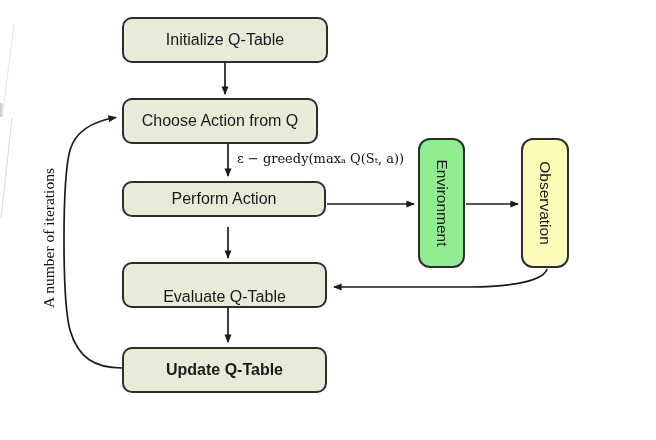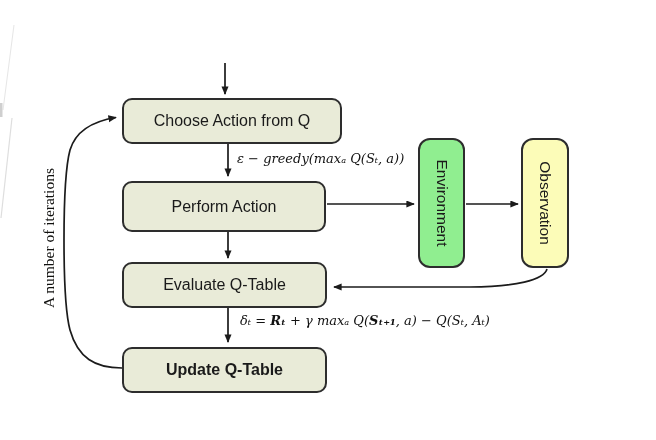--- a/index.html
+++ b/index.html
@@ -30,21 +30,20 @@
   .env{background:#90ee90;}
   .obs{background:#fcfcb8;}
   .vlabel{
     position:absolute;left:50%;top:50%;
     transform:translate(-50%,-50%) rotate(90deg);
     white-space:nowrap;
   }
   .formula{
     position:absolute;
     font-family:"DejaVu Serif","Liberation Serif",serif;
-    font-style:italic;
     font-size:13px;
     color:#111;
     white-space:nowrap;
   }
   .formula .b{font-weight:bold;}
   .loop-label{
     position:absolute;
     left:-36px;top:228px;
     width:172px;height:20px;
     transform:rotate(-90deg);
@@ -77,45 +76,47 @@
     <path d="M327,204 L414,204" stroke="#1b1b1b" stroke-width="1.7" fill="none" marker-end="url(#arr)"></path>
     <path d="M466,204 L518,204" stroke="#1b1b1b" stroke-width="1.7" fill="none" marker-end="url(#arr)"></path>
     <path d="M228,227 L228,258" stroke="#1b1b1b" stroke-width="1.7" fill="none" marker-end="url(#arr)"></path>
     <path d="M228,308 L228,342" stroke="#1b1b1b" stroke-width="1.7" fill="none" marker-end="url(#arr)"></path>
 
     <path d="M547,269 C544,280 515,287 470,287 L334,287" stroke="#1b1b1b" stroke-width="1.7" fill="none" marker-end="url(#arr)"></path>
 
     <path d="M122,368 C95,368 78,358 70,330 C62,300 62,180 70,150 C76,130 94,121 116,117.5" stroke="#1b1b1b" stroke-width="1.7" fill="none" marker-end="url(#arr)"></path>
   </svg>
 
+  <div class="node proc" style="left:122px;top:17px;width:206px;height:46px;">
+    <span>Initialize Q-Table</span>
+  </div>
 
-  <div class="node proc" style="left:122px;top:98px;width:220px;height:46px;">
+  <div class="node proc" style="left:122px;top:98px;width:196px;height:46px;">
     <span>Choose Action from Q</span>
   </div>
 
-  <div class="node proc" style="left:122px;top:181px;width:204px;height:51px;">
+  <div class="node proc" style="left:122px;top:181px;width:204px;height:36px;">
     <span>Perform Action</span>
   </div>
 
-  <div class="node proc" style="left:122px;top:262px;width:205px;height:46px;">
+  <div class="node proc" style="left:122px;top:262px;width:205px;height:46px;align-items:flex-end;">
     <span>Evaluate Q-Table</span>
   </div>
 
   <div class="node proc" style="left:122px;top:347px;width:205px;height:46px;font-weight:bold;">
     <span>Update Q-Table</span>
   </div>
 
   <div class="node side env" style="left:418px;top:138px;width:47px;height:130px;">
     <span class="vlabel">Environment</span>
   </div>
 
   <div class="node side obs" style="left:521px;top:138px;width:48px;height:130px;">
     <span class="vlabel">Observation</span>
   </div>
 
   <div class="formula" style="left:237px;top:151px;">ε − greedy(maxₐ Q(Sₜ, a))</div>
 
-  <div class="formula" style="left:240px;top:313px;"><span>δₜ = </span><span class="b">Rₜ</span><span> + γ maxₐ Q(</span><span class="b">Sₜ₊₁</span><span>, a) − Q(Sₜ, Aₜ)</span></div>
 
 
   <div class="loop-label">A number of iterations</div>
 
 </div>
 
 </body></html>

